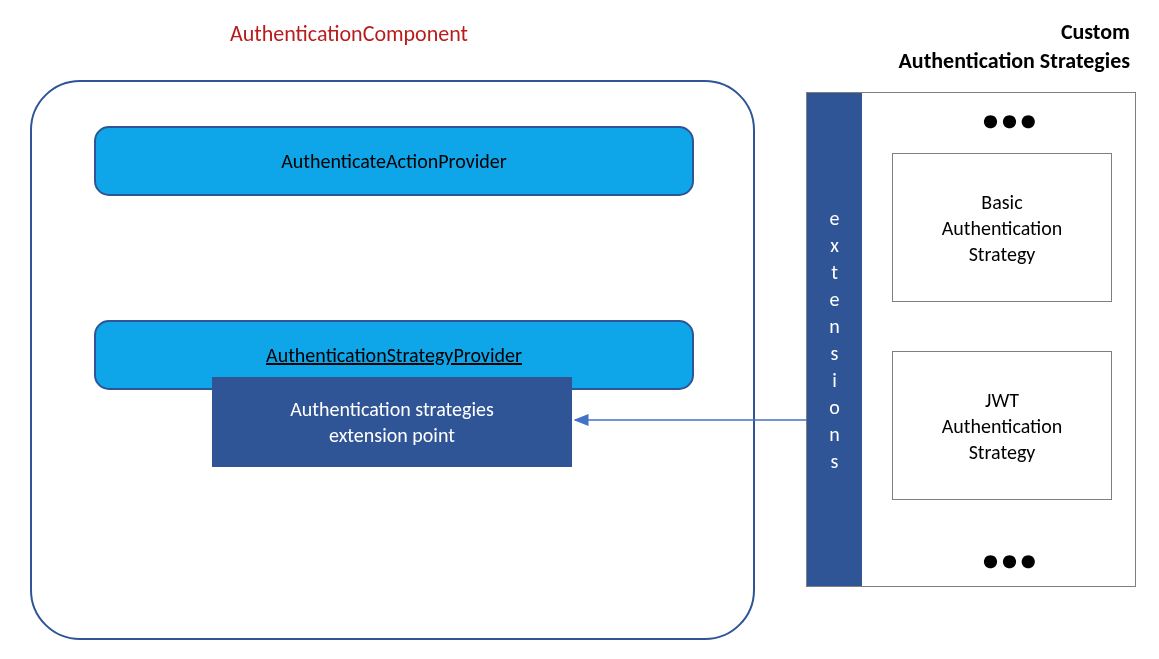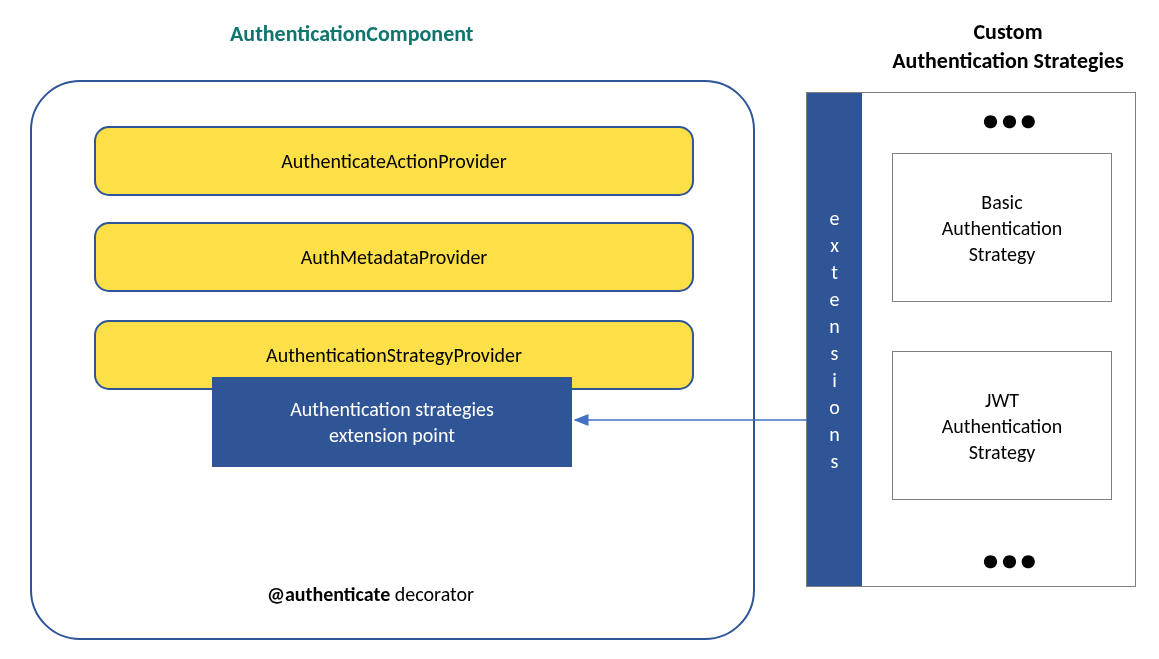--- a/index.html
+++ b/index.html
@@ -8,22 +8,22 @@
     height: 659px;
     position: relative;
     font-family: Calibri, Arial, sans-serif;
     background: #fff;
   }
   .auth-component-title {
     position: absolute;
     top: 20px;
     left: 230px;
     font-size: 22px;
-    font-weight: bold;
-    color: #0f766e;
+    font-weight: normal;
+    color: #b91c1c;
   }
   .auth-component-box {
     position: absolute;
     top: 80px;
     left: 30px;
     width: 725px;
     height: 560px;
     border: 2px solid #2f5597;
     border-radius: 50px;
   }
@@ -32,25 +32,25 @@
     left: 62px;
     width: 600px;
     height: 70px;
     border: 2px solid #2f5597;
     border-radius: 15px;
     display: flex;
     align-items: center;
     justify-content: center;
     font-size: 20px;
     color: #000;
-    background: #fde047;
+    background: #0ea5e9;
   }
   .provider-1 { top: 44px; }
   .provider-2 { top: 140px; }
-  .provider-3 { top: 238px; }
+  .provider-3 { top: 238px; text-decoration: underline; }
   .extension-point-box {
     position: absolute;
     top: 295px;
     left: 180px;
     width: 360px;
     height: 90px;
     background: #2f5597;
     color: #fff;
     font-size: 20px;
     display: flex;
@@ -64,23 +64,23 @@
     position: absolute;
     top: 500px;
     left: 235px;
     font-size: 20px;
     color: #000;
   }
   .decorator-label .bold { font-weight: bold; }
   .custom-strategies-title {
     position: absolute;
     top: 18px;
-    left: 868px;
+    left: 850px;
     width: 280px;
-    text-align: center;
+    text-align: right;
     font-size: 22px;
     font-weight: bold;
     color: #000;
     line-height: 1.3;
     white-space: pre-line;
   }
   .custom-strategies-box {
     position: absolute;
     top: 92px;
     left: 806px;
@@ -141,27 +141,23 @@
     pointer-events: none;
   }
 </style>
 </head>
 <body>
 
 <div class="auth-component-title">AuthenticationComponent</div>
 
 <div class="auth-component-box">
   <div class="provider-box provider-1">AuthenticateActionProvider</div>
-  <div class="provider-box provider-2">AuthMetadataProvider</div>
   <div class="provider-box provider-3">AuthenticationStrategyProvider</div>
   <div class="extension-point-box">Authentication strategies
 extension point</div>
-  <div class="decorator-label">
-    <span class="bold">@authenticate</span><span>  decorator</span>
-  </div>
 </div>
 
 <div class="custom-strategies-title">Custom
 Authentication Strategies</div>
 
 <div class="custom-strategies-box">
   <div class="extensions-bar">
       <span>e</span>
       <span>x</span>
       <span>t</span>

